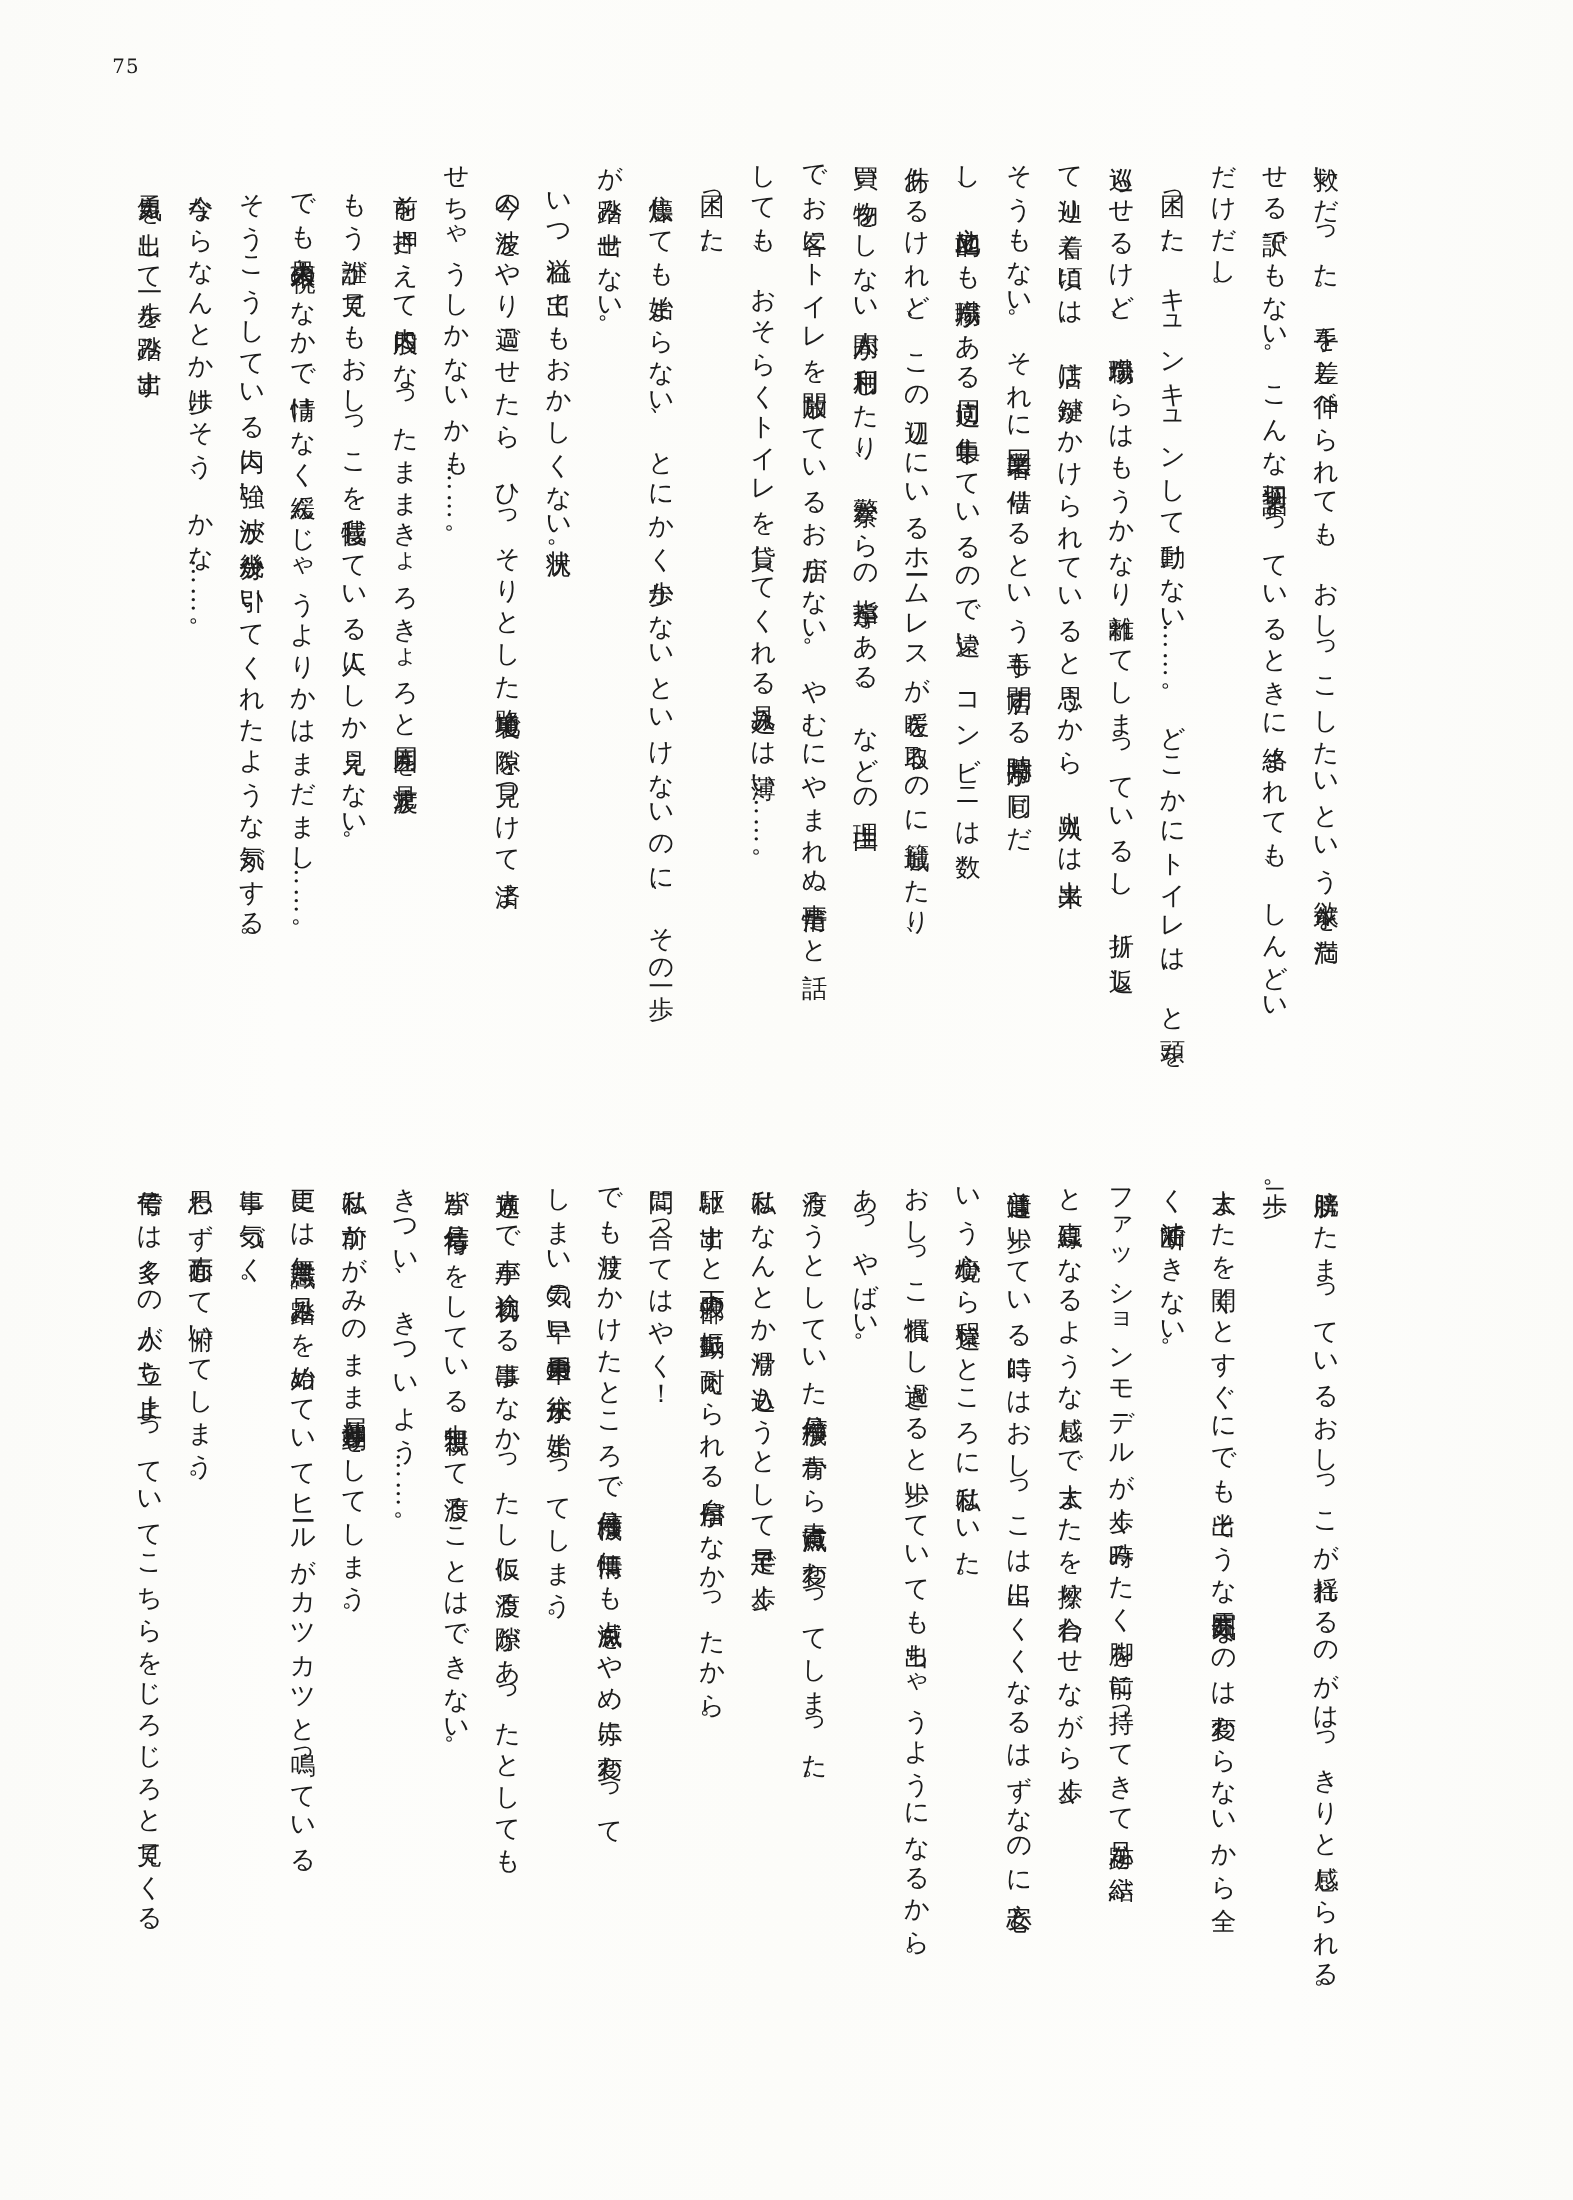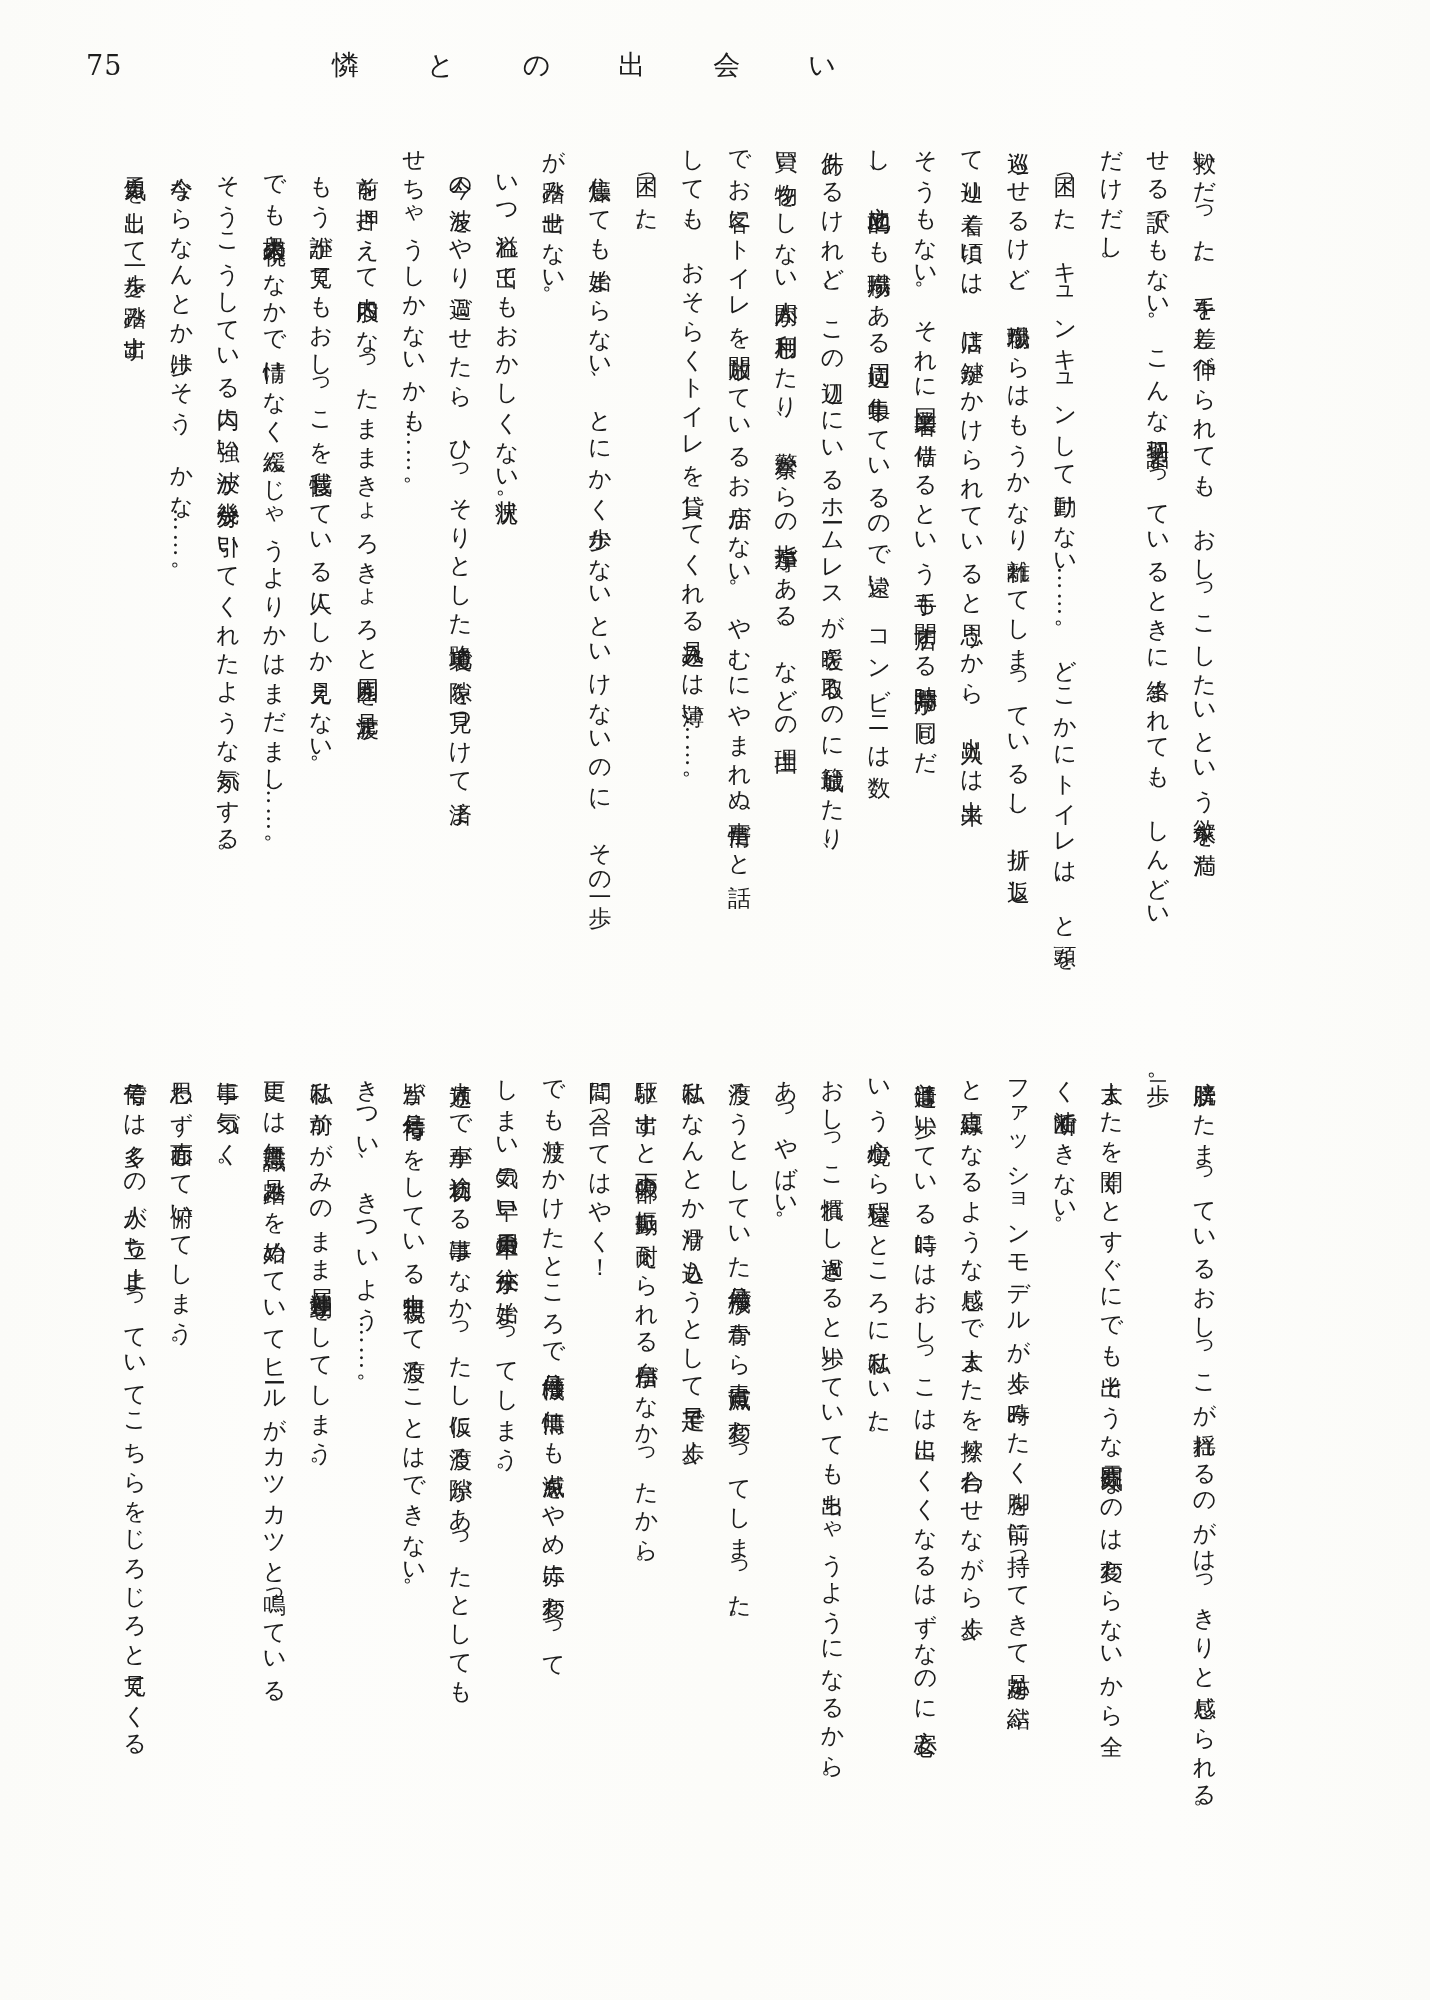--- a/index.html
+++ b/index.html
@@ -15,23 +15,23 @@
     font-family: "DejaVu Serif", "Liberation Serif", serif;
     color: #1c1c1c;
   }
   .page {
     position: absolute;
     inset: 0;
     background: linear-gradient(90deg, #fbfbf8 0%, #fdfdfb 18%, #fcfcf9 50%, #fdfdfb 82%, #fbfbf8 100%);
   }
   .pagenum {
     position: absolute;
-    left: 86px;
+    left: 102px;
     top: 50px;
-    font-size: 27px;
+    font-size: 18px;
     letter-spacing: 1px;
     color: #1d1d1d;
   }
   .chapter {
     position: absolute;
     left: 332px;
     top: 47px;
     font-size: 27px;
     letter-spacing: 68px;
     white-space: nowrap;
@@ -60,21 +60,20 @@
     height: 772px;
   }
 </style>
 </head>
 <body>
 
 <div class="page">
 
   <div class="pagenum">75</div>
 
-  <div class="chapter">憐との出会い</div>
 
   <div class="vblock block-top">
 
   <div class="col">救いだった。手を差し伸べられても、おしっこしたいという欲求を満た</div>
       <div class="col">せる訳でもない。こんな切羽詰まっているときに絡まれても、しんどい</div>
       <div class="col">だけだし。</div>
       <div class="col">　困った、キュンキュンして動けない……。どこかにトイレは、と頭を</div>
       <div class="col">巡らせるけど、職場からはもうかなり離れてしまっているし、折り返し</div>
       <div class="col">て辿り着く頃には、店は鍵がかけられていると思うから、出入りは出来</div>
       <div class="col">そうもない。それに同業者に借りるという手も閉店する時間帯が同じだ</div>

